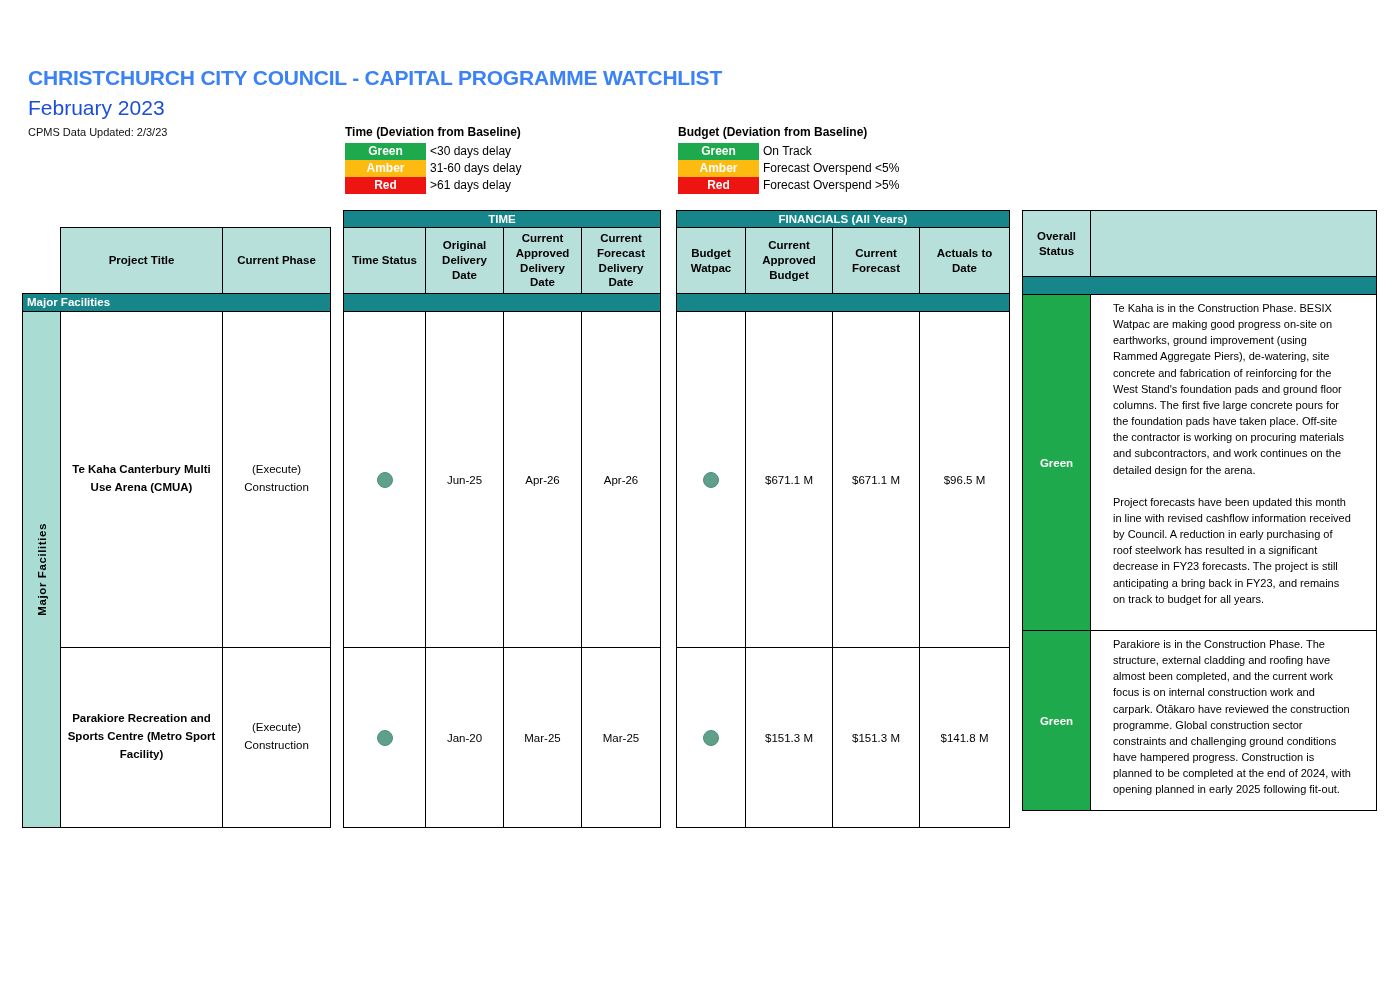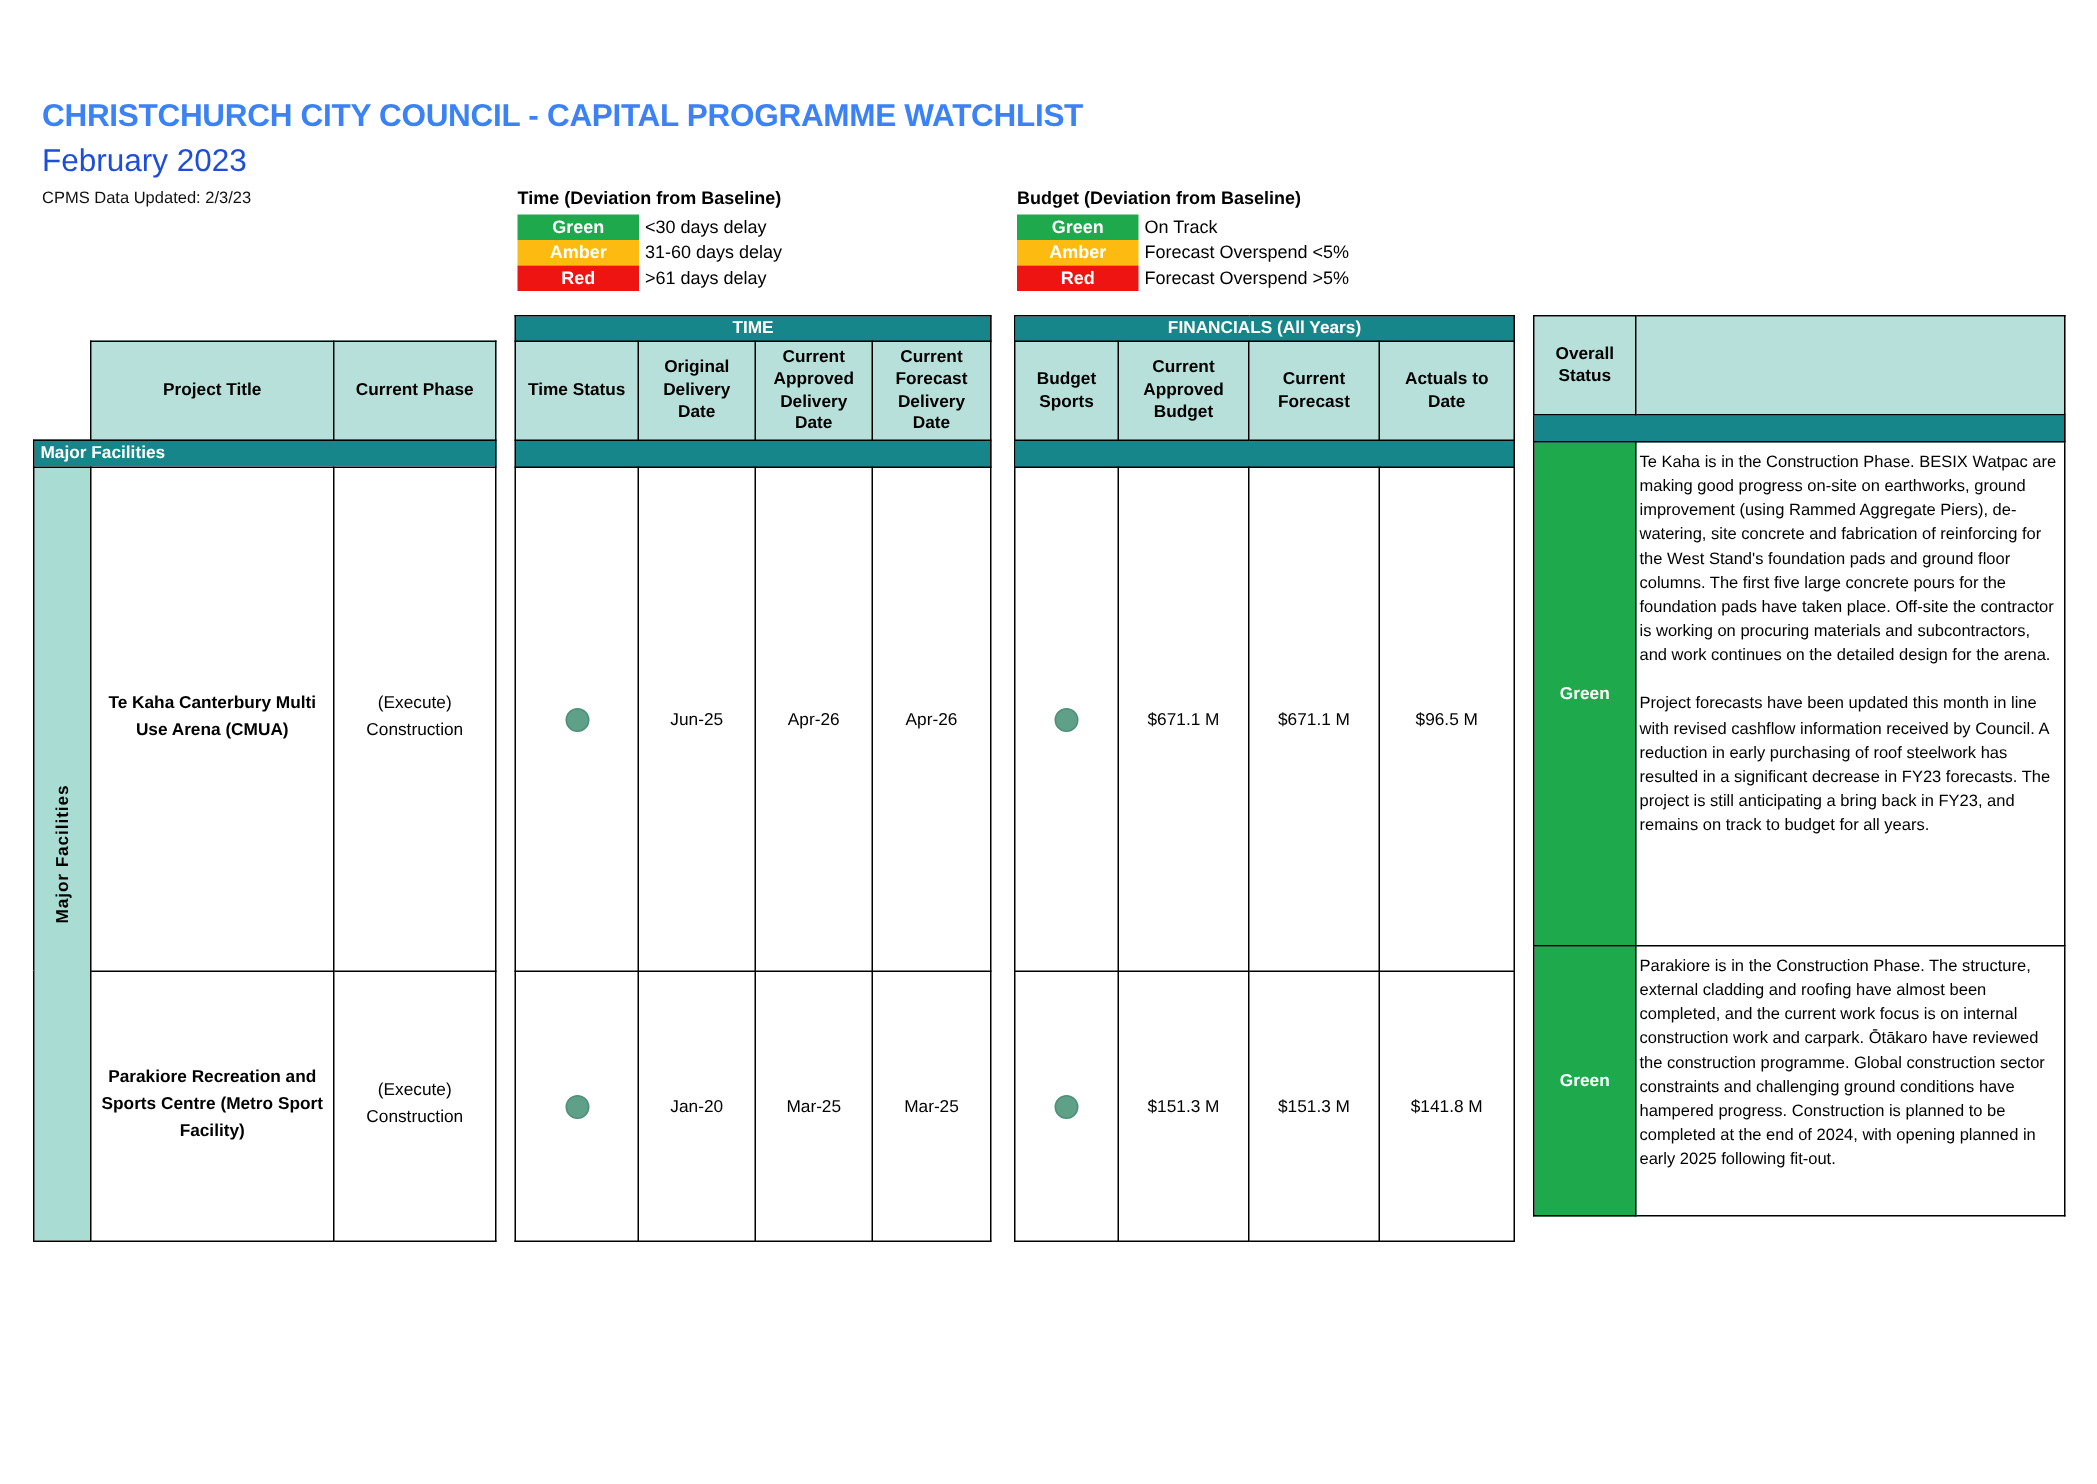--- a/index.html
+++ b/index.html
@@ -39,21 +39,21 @@
   .proj-title { font-weight: bold; padding: 2px 8px; line-height: 1.55; margin-top: 42px; }
   .phase { padding: 2px 14px; line-height: 1.55; }
 
   td.strip { background: #a9dcd3; }
   .vlabel { writing-mode: vertical-rl; transform: rotate(180deg); font-weight: bold; font-size: 11.5px; letter-spacing: 0.6px; margin: 0 auto; white-space: nowrap; }
 
   .dot { display: inline-block; width: 16px; height: 16px; border-radius: 50%; border: 1.5px solid #4e8f78; vertical-align: middle; }
 
   td.status-cell { color: #fff; font-weight: bold; }
 
-  td.commentary { text-align: left; vertical-align: top; padding: 5px 2px; font-size: 11px; line-height: 1.47; }
+  td.commentary { text-align: left; vertical-align: top; padding: 5px 22px; font-size: 11px; line-height: 1.47; }
   td.commentary p { margin: 0; }
   td.commentary p + p { margin-top: 16px; }
 </style>
 </head>
 <body>
 
 <div class="page">
 
   <div class="title">CHRISTCHURCH CITY COUNCIL - CAPITAL PROGRAMME WATCHLIST</div>
   <div class="subtitle">February 2023</div>
@@ -165,21 +165,21 @@
         <col style="width:69px">
         <col style="width:87px">
         <col style="width:87px">
         <col style="width:90px">
       </colgroup>
     <tbody>
         <tr>
           <th class="group" colspan="4">FINANCIALS (All Years)</th>
         </tr>
     <tr>
-      <th class="colhead">Budget Sports</th>
+      <th class="colhead">Budget Watpac</th>
       <th class="colhead">Current Approved Budget</th>
       <th class="colhead">Current Forecast</th>
       <th class="colhead">Actuals to Date</th>
     </tr>
     <tr>
           <td class="band" colspan="4"></td>
         </tr>
     <tr class="row1">
       <td class="cell"><span class="dot" style="background-color: rgb(95, 161, 136);"></span></td>
       <td class="cell">$671.1 M</td>

